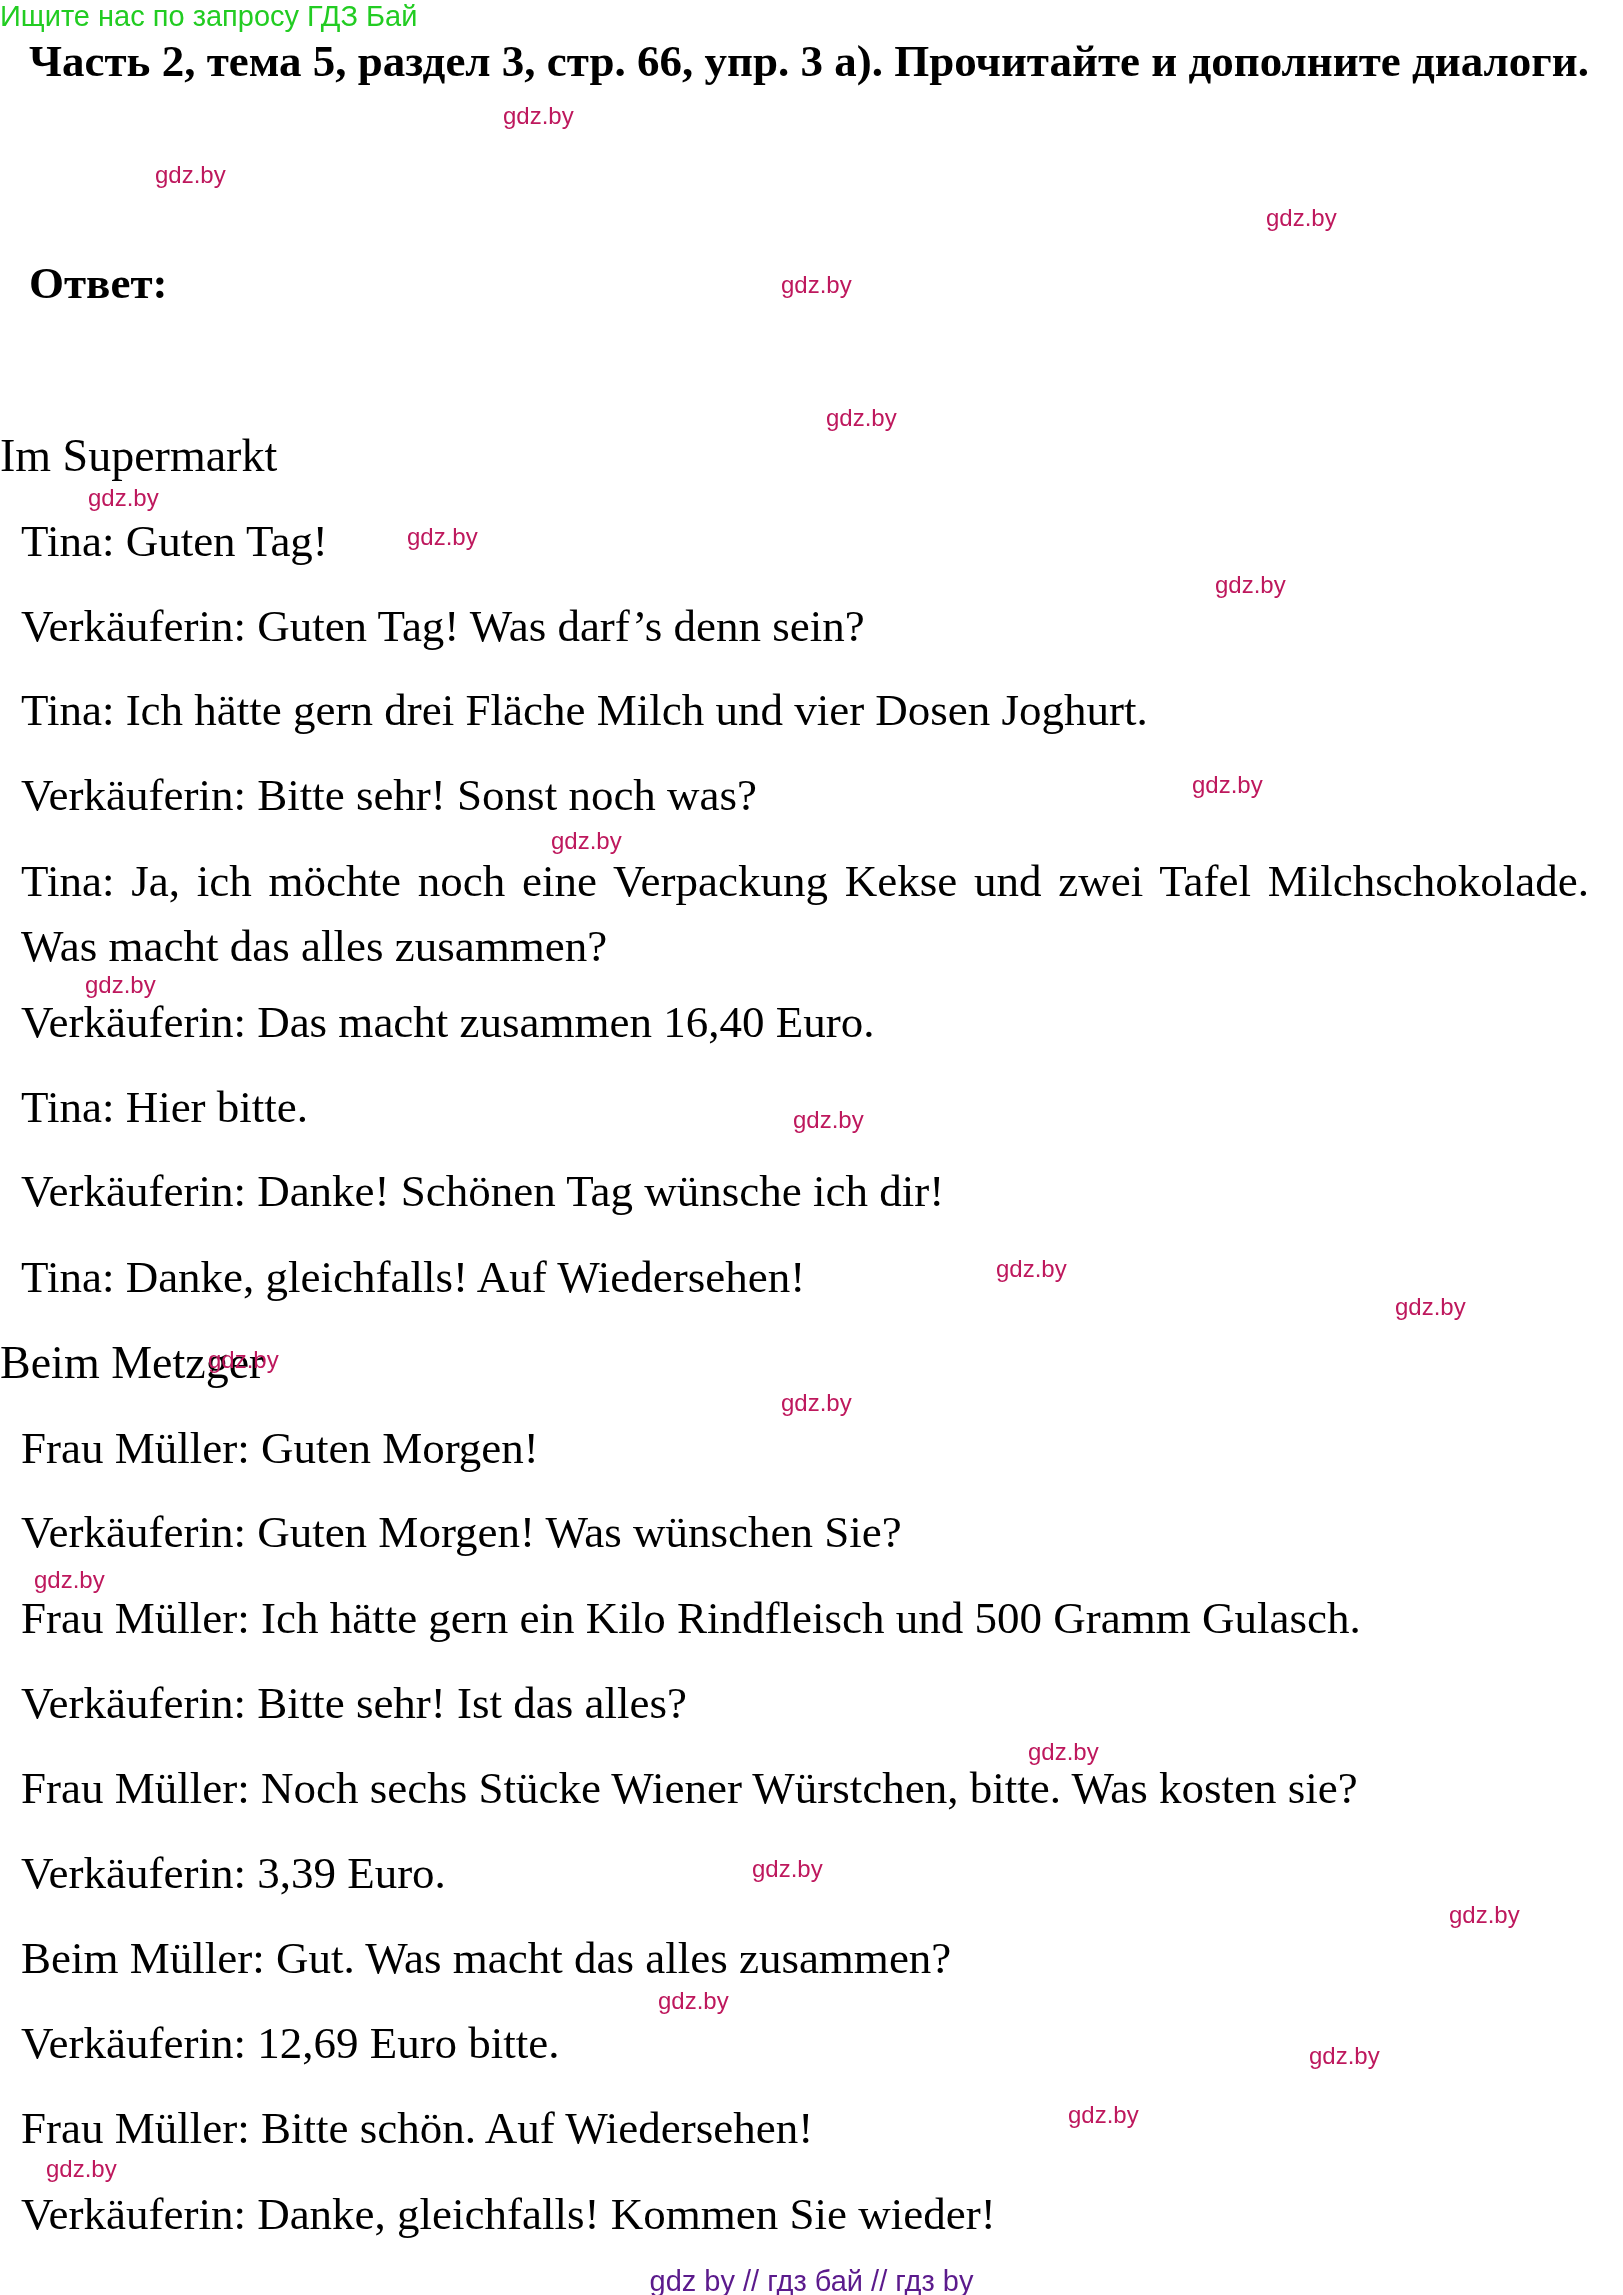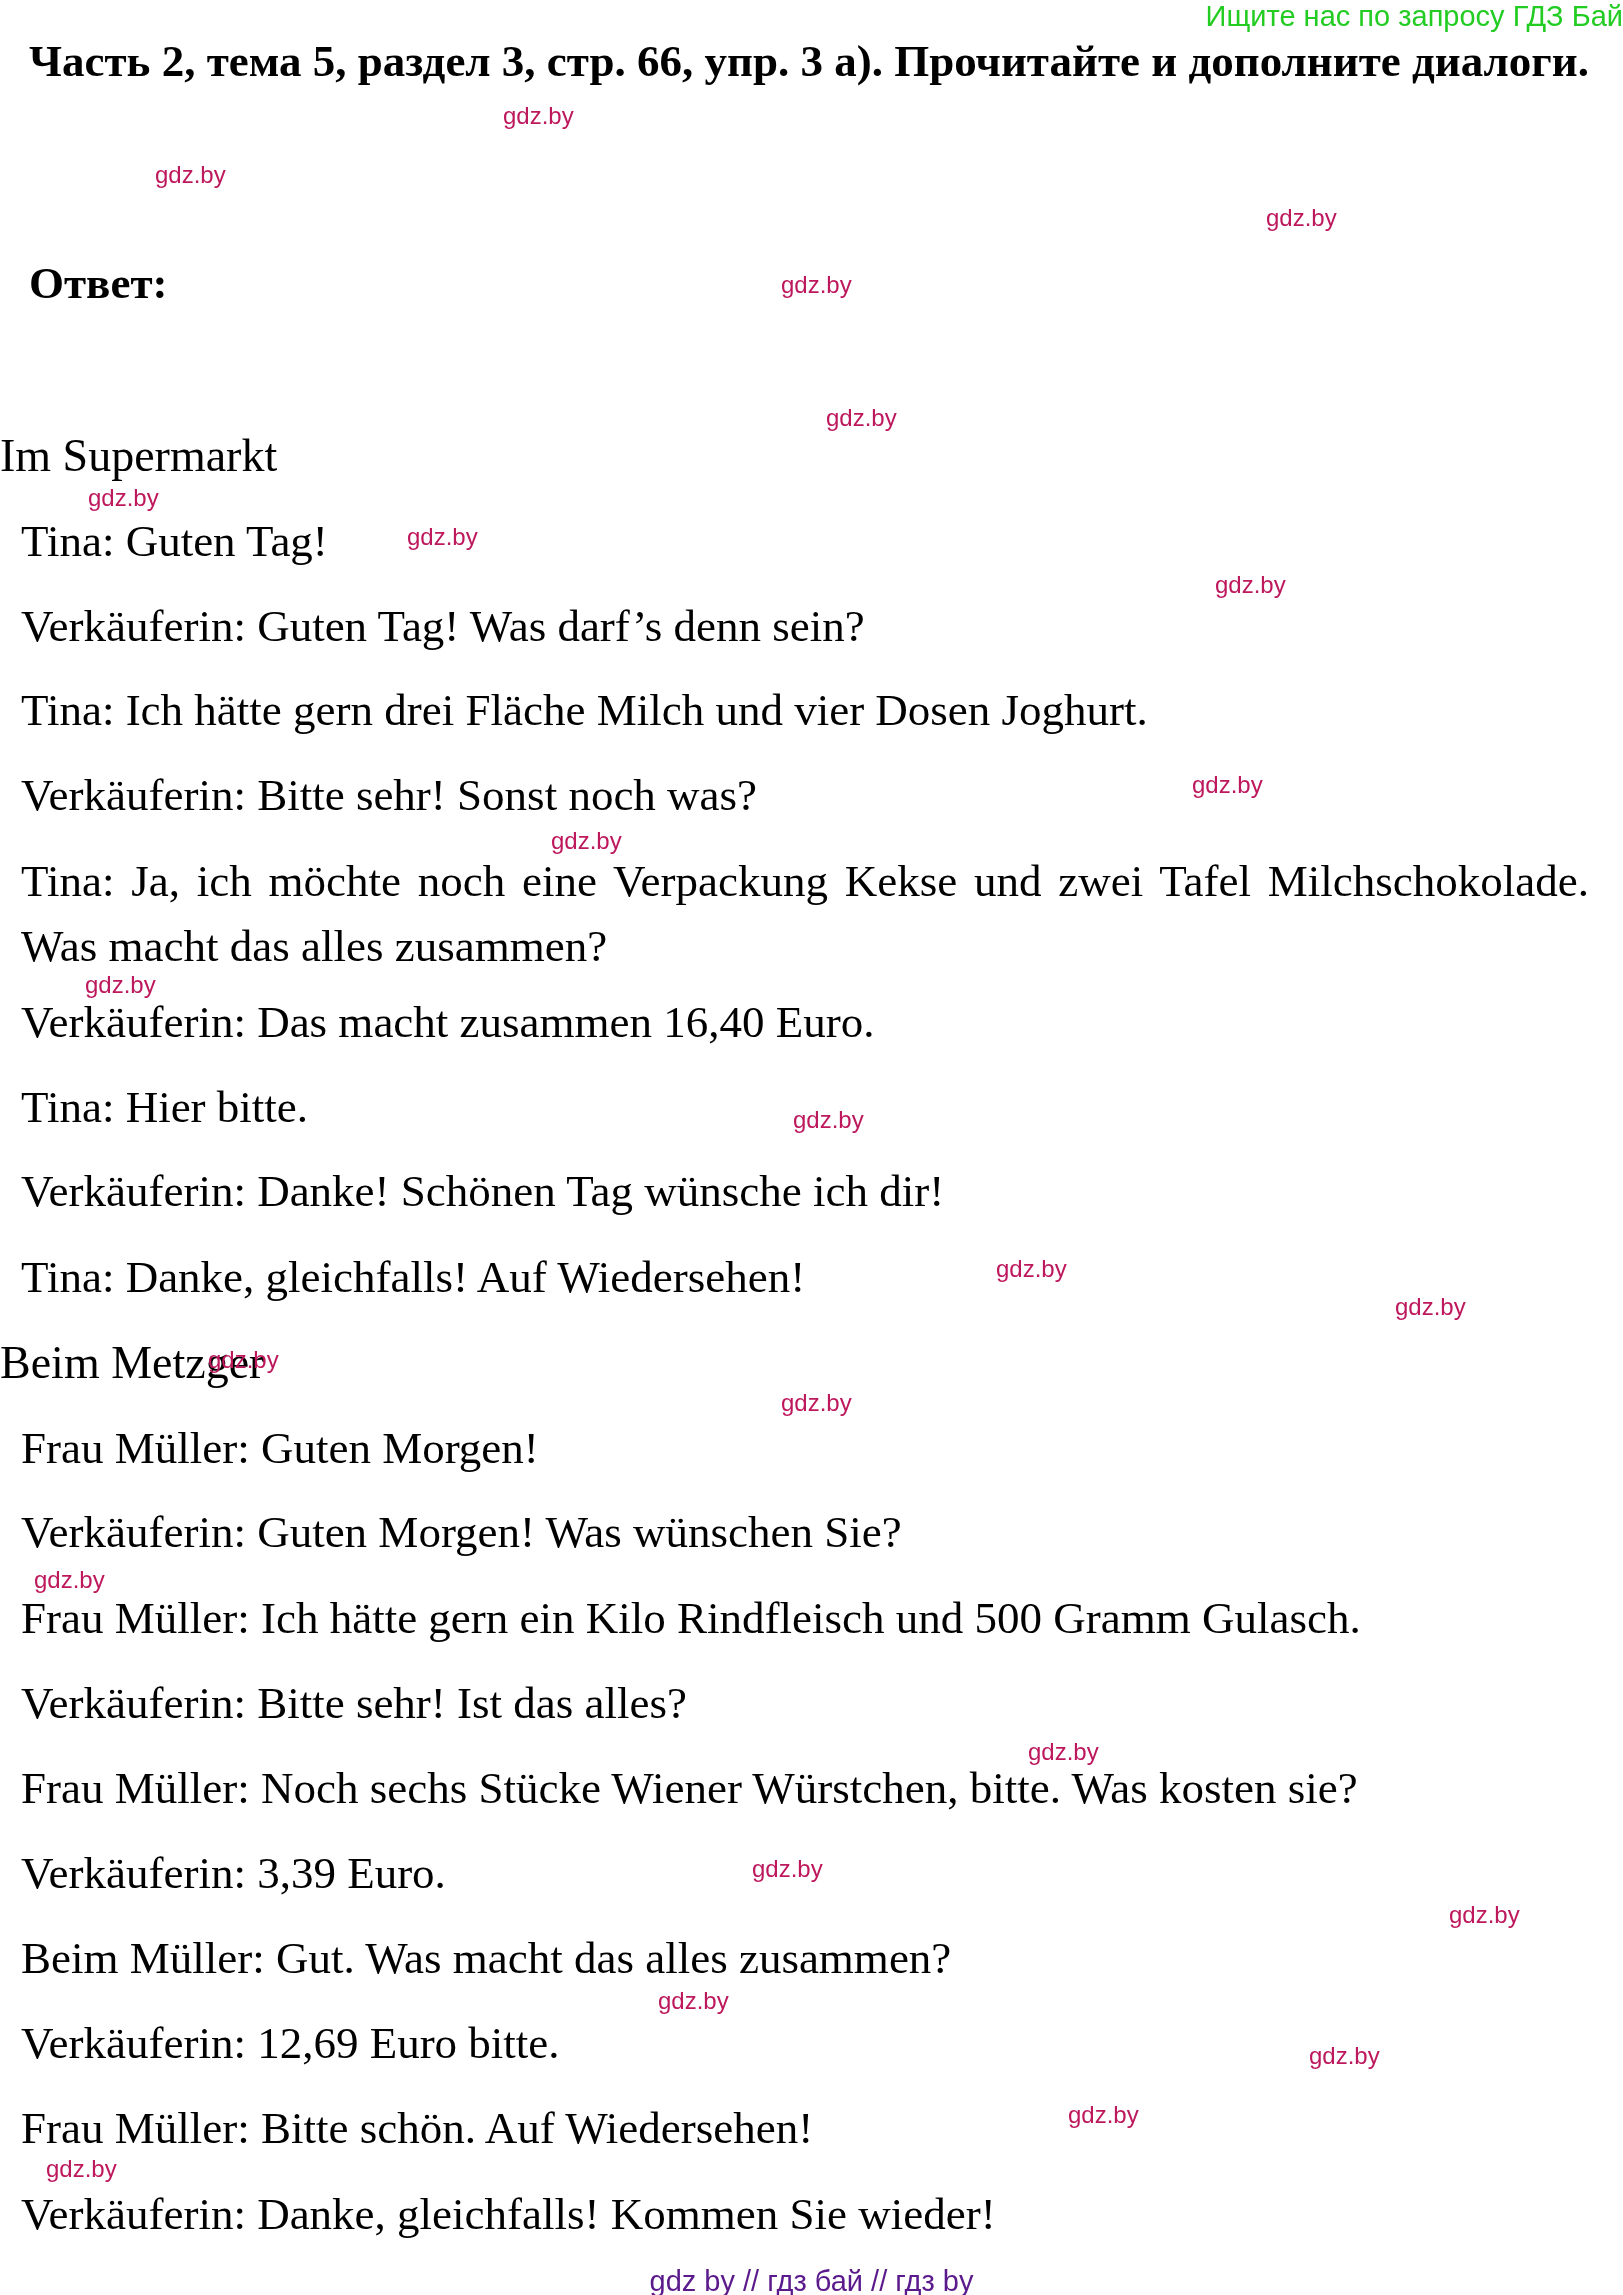--- a/index.html
+++ b/index.html
@@ -1,17 +1,17 @@
 <!DOCTYPE html>
 <html style="font-size:12.8px"><head>
 <meta charset="utf-8">
 <style>
   html,body{margin:0;padding:0;background:#fff;}
   body{width:1623px;height:2295px;position:relative;overflow:hidden;font-family:"Liberation Serif","DejaVu Serif",serif;color:#000;}
-  .banner{position:absolute;top:0;left:0;width:1623px;text-align:right;font-family:"Liberation Sans","DejaVu Sans",sans-serif;font-size:29px;color:#22cc22;line-height:32px;}
+  .banner{position:absolute;top:0;left:0;width:1623px;text-align:left;font-family:"Liberation Sans","DejaVu Sans",sans-serif;font-size:29px;color:#22cc22;line-height:32px;}
   .title{position:absolute;left:29px;top:32px;width:1568px;font-weight:bold;font-size:45px;line-height:59px;text-align:justify;text-align-last:left;}
   .answer{position:absolute;left:29px;top:257px;font-weight:bold;font-size:45px;}
   .heading{position:absolute;left:0;width:1623px;text-align:left;font-size:46px;}
   .line{position:absolute;left:21px;font-size:45px;white-space:nowrap;}
   .line.wrap{white-space:normal;width:1568px;text-align:justify;text-align-last:left;line-height:65px;}
   .wm{position:absolute;font-family:"Liberation Sans","DejaVu Sans",sans-serif;font-size:24px;color:#be185d;}
   .footer{position:absolute;left:0;width:1623px;top:2265px;text-align:center;font-family:"Liberation Sans","DejaVu Sans",sans-serif;font-size:29px;color:#5b1a8c;}
 </style>
 </head>
 <body>

